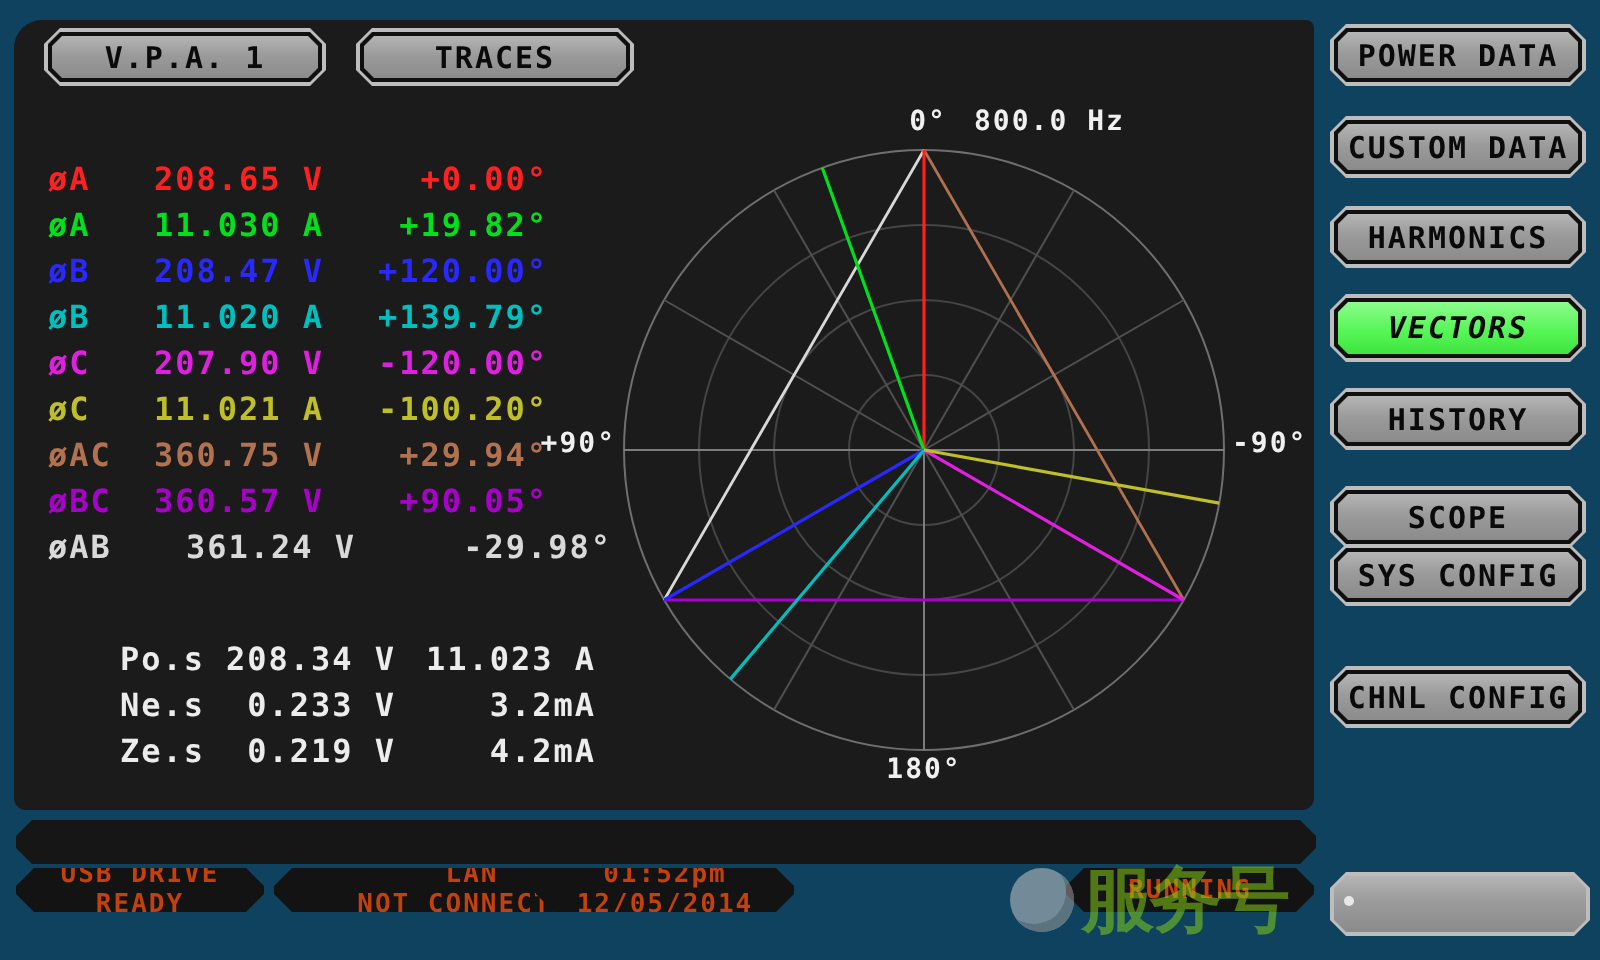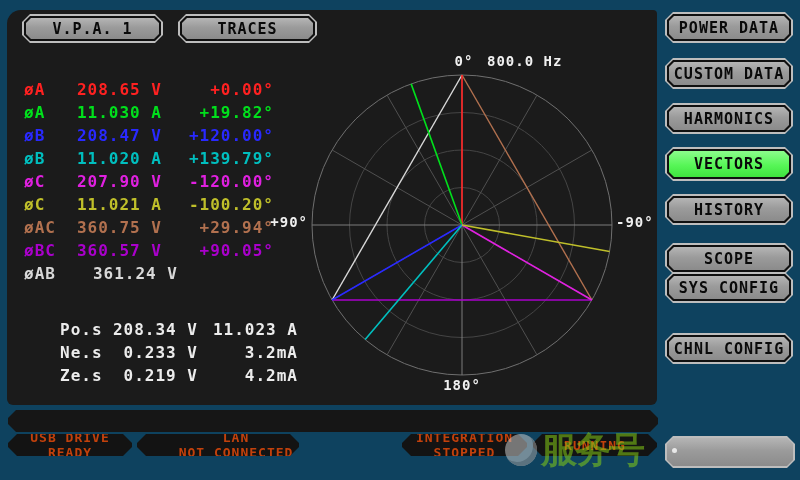--- a/index.html
+++ b/index.html
@@ -11,21 +11,21 @@
          border-radius:14px 4px 6px 6px;}
 
   
   .btn{position:absolute;}
   .btn .bo,.btn .bg,.btn .bf{position:absolute;}
   .btn .bo{inset:0;background:#bdbdbd;}
   .btn .bg{inset:2px;background:#101010;}
   .btn .bf{inset:4px;background:linear-gradient(180deg,#b5b5b5 0%,#9b9b9b 45%,#8b8b8b 100%);
            display:flex;align-items:center;justify-content:center;
            color:#0a0a0a;font-size:15px;letter-spacing:1px;white-space:nowrap;}
-  .btn.active .bf{background:linear-gradient(180deg,#8cfc8c 0%,var(--accent,#57f657) 55%,#3fe43f 100%);}
+  .btn.active .bf{background:linear-gradient(180deg,#8cfc8c 0%,var(--accent,#57f657) 55%,#3fe43f 100%);font-style:italic;}
   .ch8{clip-path:polygon(8px 0,calc(100% - 8px) 0,100% 8px,100% calc(100% - 8px),calc(100% - 8px) 100%,8px 100%,0 calc(100% - 8px),0 8px);}
   .ch6{clip-path:polygon(6px 0,calc(100% - 6px) 0,100% 6px,100% calc(100% - 6px),calc(100% - 6px) 100%,6px 100%,0 calc(100% - 6px),0 6px);}
   .ch5{clip-path:polygon(5px 0,calc(100% - 5px) 0,100% 5px,100% calc(100% - 5px),calc(100% - 5px) 100%,5px 100%,0 calc(100% - 5px),0 5px);}
 
   
   #phase-table{position:absolute;left:24px;top:78px;width:250px;}
   .prow{display:grid;grid-template-columns:42px 96px 112px;height:23px;align-items:center;
         font-size:16px;letter-spacing:1px;}
   .prow .c1{text-align:left;}
   .prow .c2,.prow .c3{text-align:right;}
@@ -115,20 +115,21 @@
       <span class="c3">+29.94°</span>
     </div>
     <div class="prow" style="color: rgb(170, 0, 204);">
       <span class="c1">øBC</span>
       <span class="c2">360.57 V</span>
       <span class="c3">+90.05°</span>
     </div>
     <div class="prow" style="color: rgb(217, 217, 217); gap: 16px;">
       <span class="c1">øAB</span>
       <span class="c2">361.24 V</span>
+      <span class="c3">-29.98°</span>
     </div>
   </div>
 
   <div id="seq-table">
     <div class="srow">
       <span class="c1">Po.s</span>
       <span class="c2">208.34 V</span>
       <span class="c3">11.023 A</span>
     </div>
     <div class="srow">
@@ -220,23 +221,23 @@
   <div id="message-bar"></div>
 
   <div class="seg" style="left:8px;width:124px;">
     <span>USB DRIVE</span>
     <span>READY</span>
   </div>
   <div class="seg" style="left:137px;width:126px;padding-left:36px;">
     <span>LAN</span>
     <span>NOT CONNECTED</span>
   </div>
-  <div class="seg" style="left:402px;width:125px;">
-    <span>INTEGRATION</span>
-    <span>STOPPED</span>
+  <div class="seg" style="left:268px;width:129px;">
+    <span>01:52pm</span>
+    <span>12/05/2014</span>
   </div>
   <div class="seg" style="left:533px;width:124px;">
     <span>RUNNING</span>
   </div>
 
   <div class="btn" id="blank-btn">
     <div class="bo ch8"></div>
     <div class="bf ch6"></div>
     <div class="dot"></div>
   </div>

